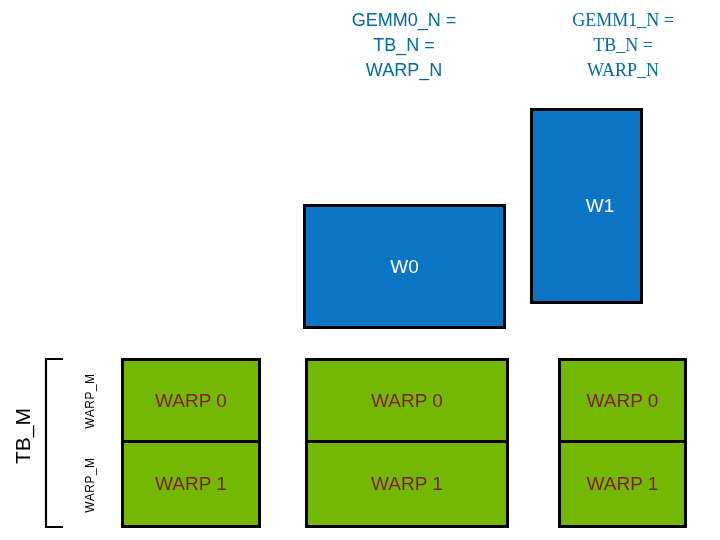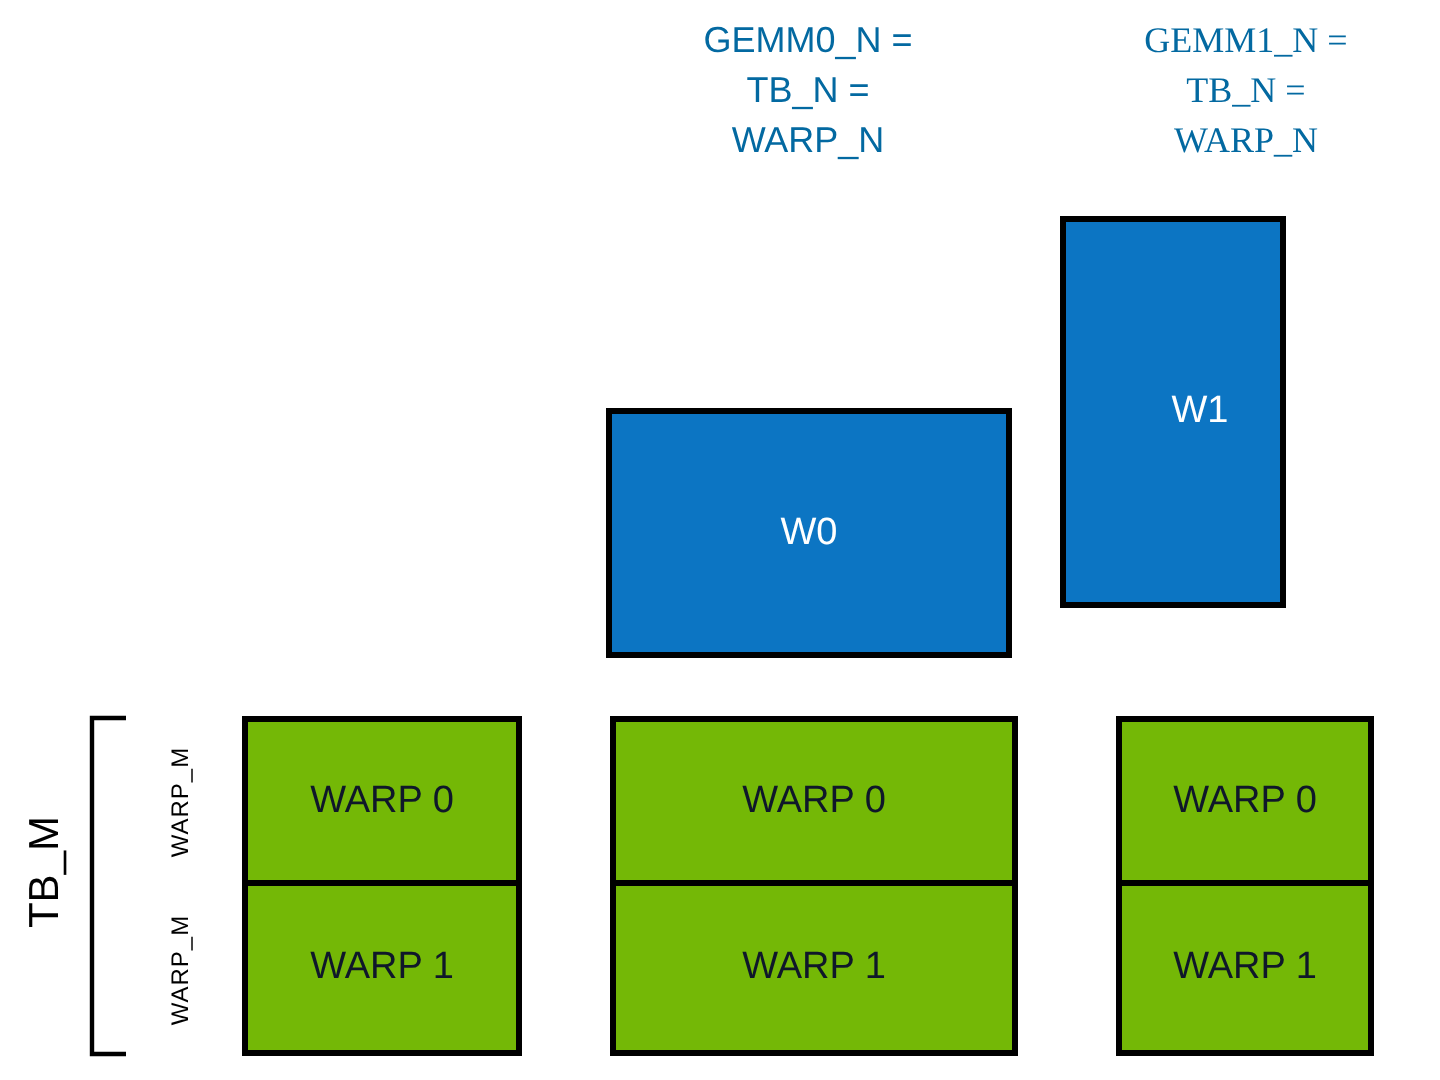--- a/index.html
+++ b/index.html
@@ -57,21 +57,21 @@
     box-sizing: border-box;
     background: #74b806;
     display: flex;
     flex-direction: column;
   }
   .green-cell {
     flex: 1 1 50%;
     display: flex;
     align-items: center;
     justify-content: center;
-    color: #0f172a;
+    color: #7f1d1d;
     font-size: 19px;
     box-sizing: border-box;
   }
   .green-cell.divided {
     border-bottom: 3px solid #000000;
   }
   #green-col-0 { left: 121px; top: 358px; width: 140px; height: 170px; }
   #green-col-1 { left: 305px; top: 358px; width: 204px; height: 170px; }
   #green-col-2 { left: 558px; top: 358px; width: 129px; height: 170px; }
 

